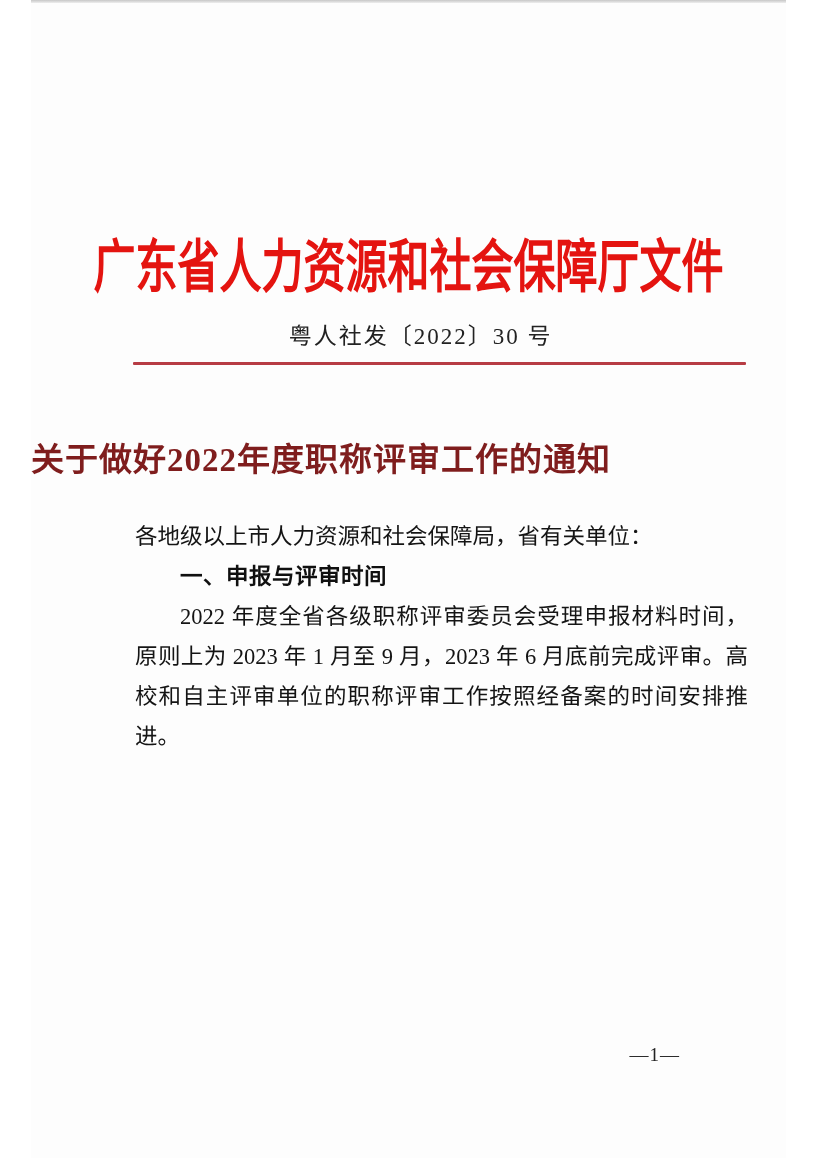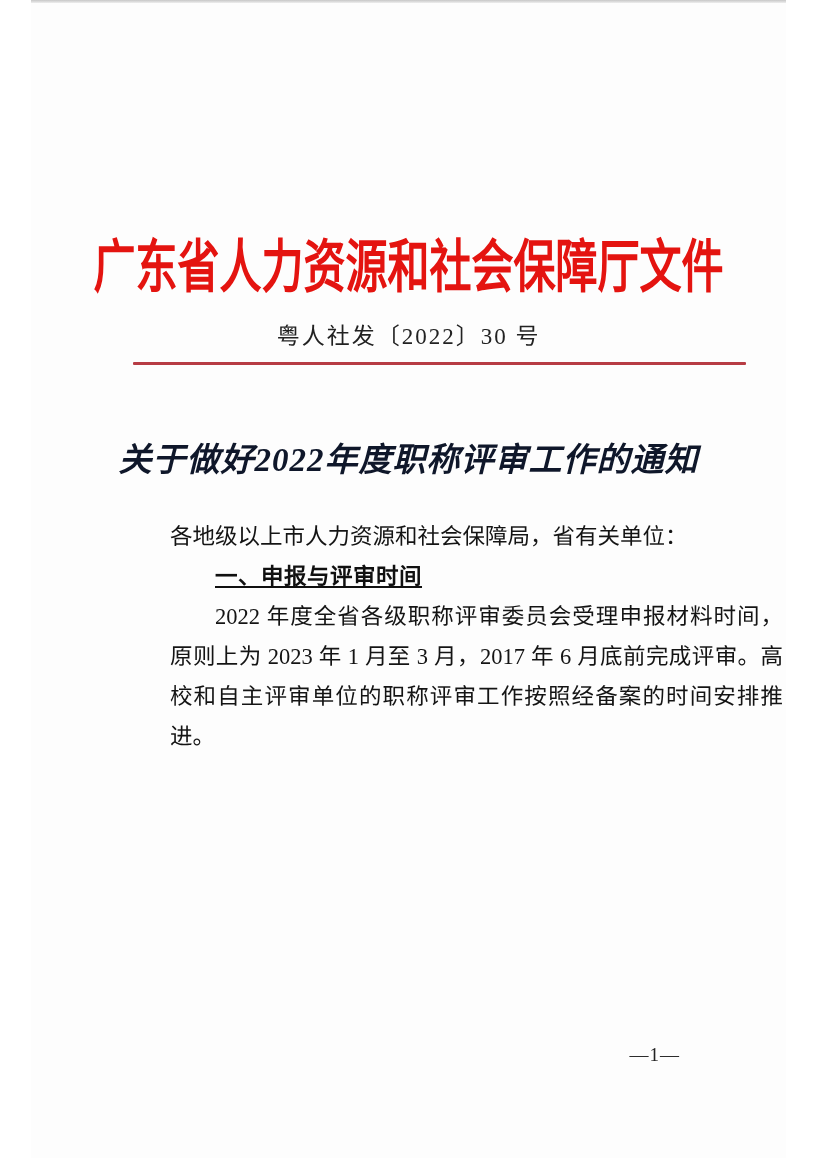--- a/index.html
+++ b/index.html
@@ -40,21 +40,21 @@
     letter-spacing: 0px;
     white-space: nowrap;
     transform: scaleY(1.38);
     transform-origin: center top;
     font-family: "Liberation Serif", "DejaVu Serif", serif;
   }
   
   .doc-number {
     position: absolute;
     top: 317px;
-    left: 0;
+    left: 12px;
     width: 100%;
     text-align: center;
     font-size: 23px;
     letter-spacing: 2px;
     color: #222222;
   }
   
   .red-rule {
     position: absolute;
     top: 362px;
@@ -63,52 +63,49 @@
     height: 3px;
     background: #b73c44;
     border-radius: 1px;
   }
   
   .doc-title {
     position: absolute;
     top: 433px;
     left: 0;
     width: 100%;
-    text-align: center;
+    text-align: left;
     font-size: 33px;
     font-weight: 700;
     letter-spacing: 1px;
-    color: #0f172a;
-    font-style: italic;
+    color: #7f1d1d;
   }
   
   .doc-body {
     position: absolute;
     top: 517px;
     left: 104px;
     width: 613px;
     font-size: 22.5px;
     line-height: 40px;
     text-align: justify;
     color: #141414;
-    margin-left: 35px;
   }
   .doc-body p {
     margin: 0;
     padding: 0;
   }
   .salutation { text-indent: 0; }
   .para { text-indent: 2em; }
   .heading {
     text-indent: 2em;
     font-weight: 700;
     font-family: "Liberation Sans", "DejaVu Sans", sans-serif;
     letter-spacing: 0.5px;
     color: #101010;
-    text-decoration: underline;
   }
   
   .page-number {
     position: absolute;
     top: 1044px;
     right: 106px;
     font-size: 19px;
     letter-spacing: 1px;
     color: #222222;
   }
@@ -124,18 +121,18 @@
 
   <div class="doc-number">粤人社发〔2022〕30 号</div>
 
   <div class="red-rule"></div>
 
   <div class="doc-title">关于做好2022年度职称评审工作的通知</div>
 
   <div class="doc-body">
     <p class="salutation">各地级以上市人力资源和社会保障局，省有关单位：</p>
     <p class="heading">一、申报与评审时间</p>
-    <p class="para">2022 年度全省各级职称评审委员会受理申报材料时间，原则上为 2023 年 1 月至 3 月，2017 年 6 月底前完成评审。高校和自主评审单位的职称评审工作按照经备案的时间安排推进。</p>
+    <p class="para">2022 年度全省各级职称评审委员会受理申报材料时间，原则上为 2023 年 1 月至 9 月，2023 年 6 月底前完成评审。高校和自主评审单位的职称评审工作按照经备案的时间安排推进。</p>
   </div>
 
   <div class="page-number">—1—</div>
 
 </div>
 
 </body></html>

